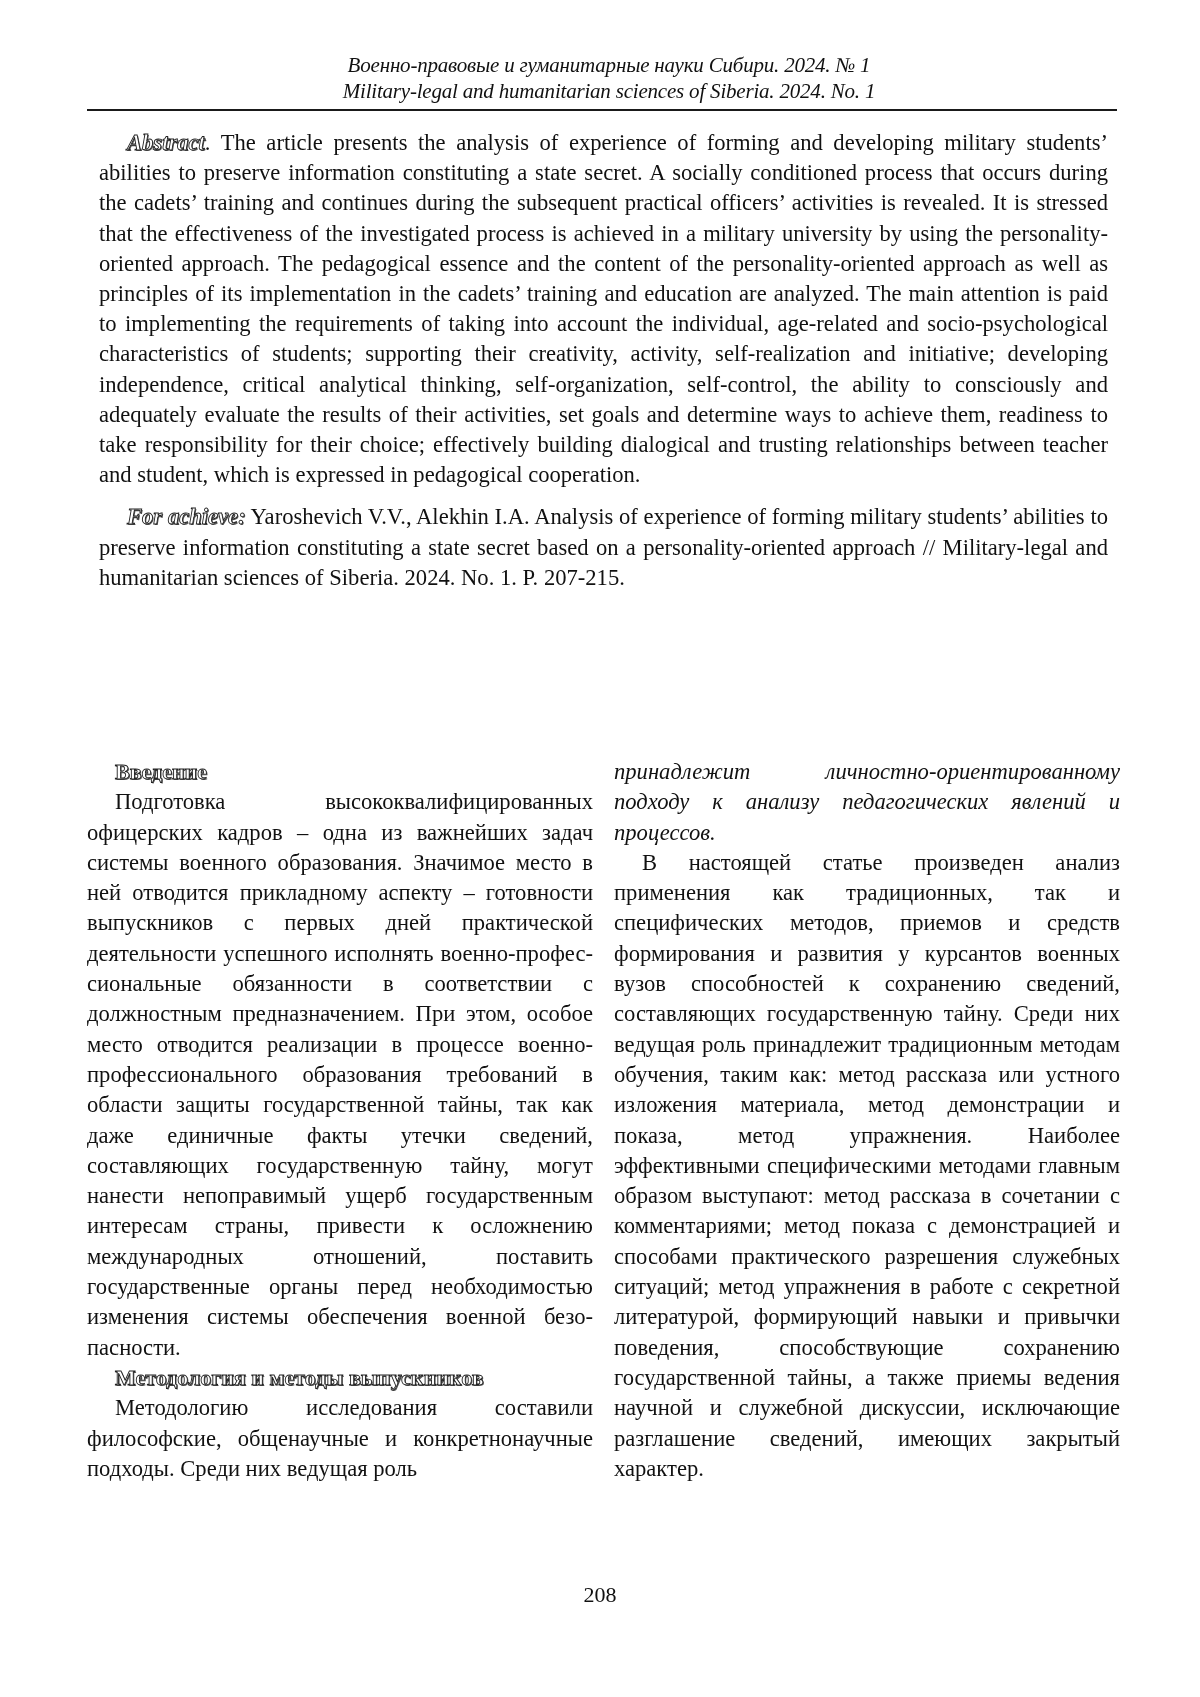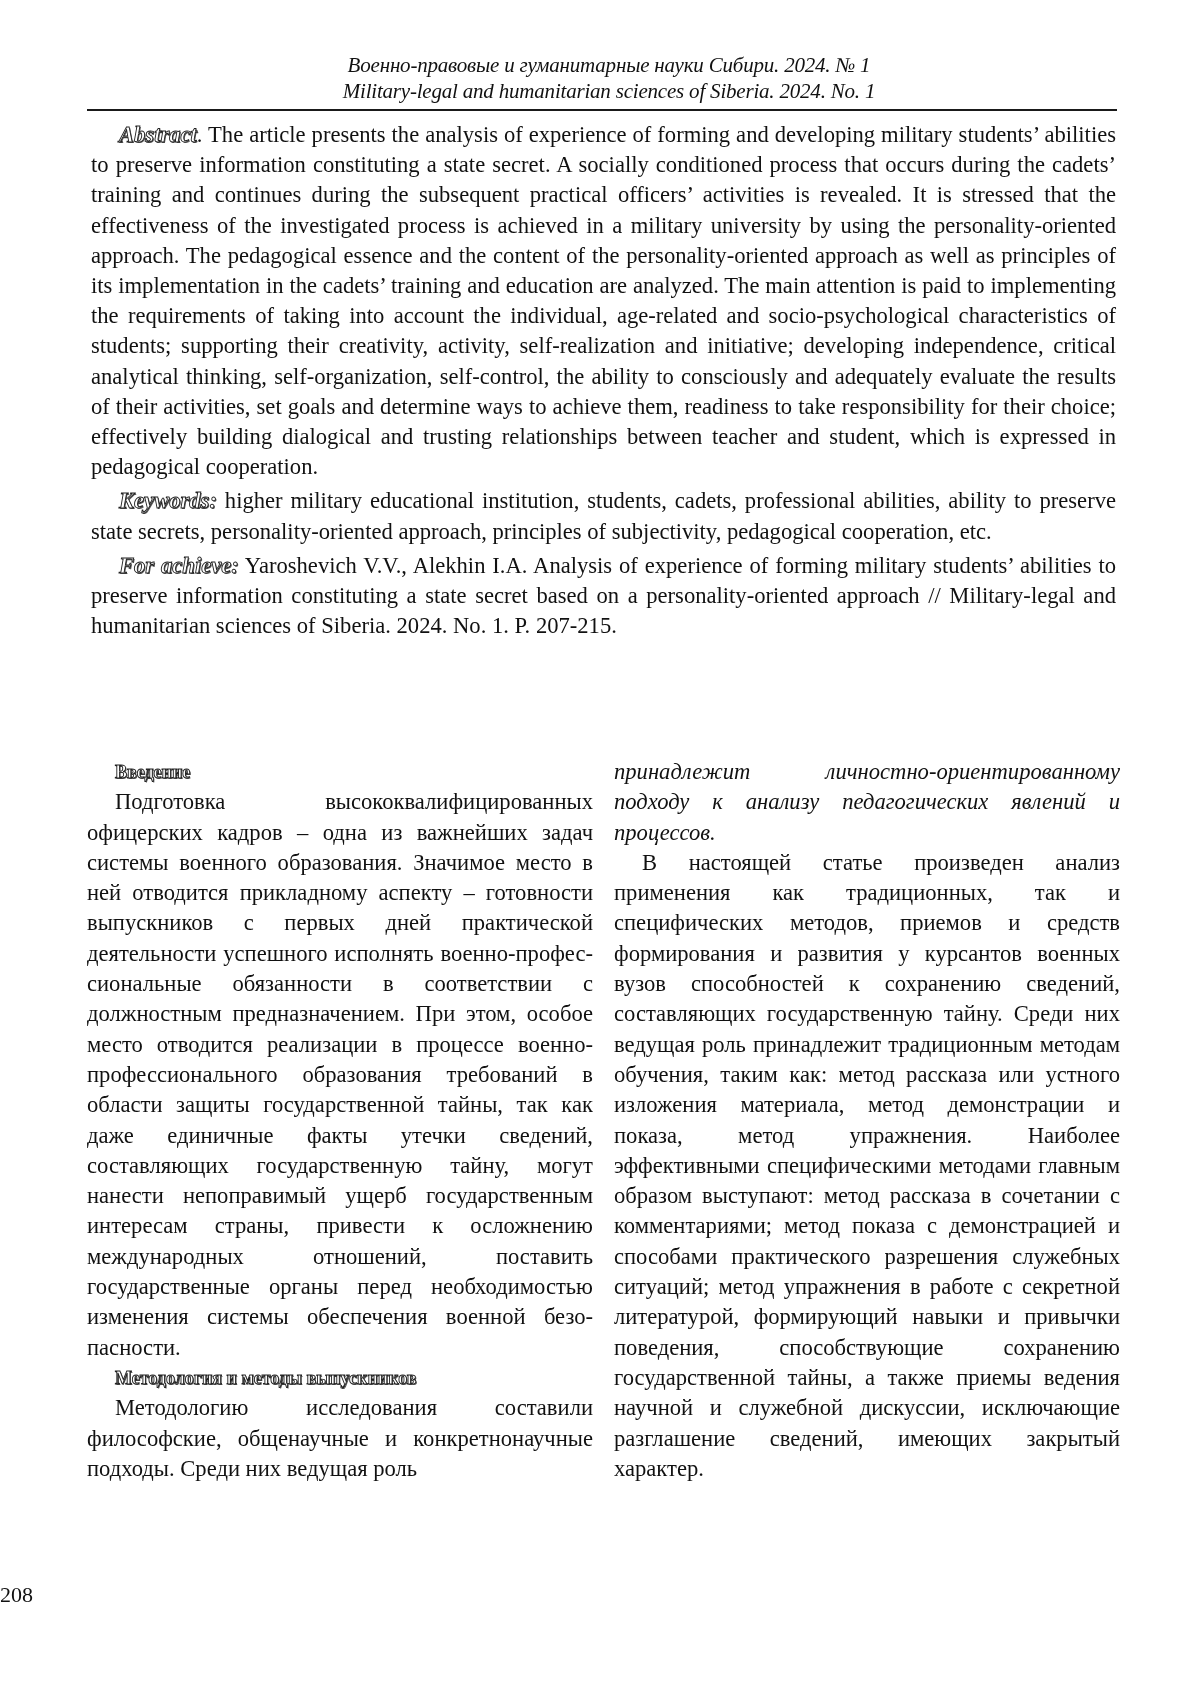--- a/index.html
+++ b/index.html
@@ -14,58 +14,57 @@
     letter-spacing: -0.2px;
   }
   .head-rule {
     position: absolute; left: 87px; width: 1030px; top: 109px;
     height: 0; border-top: 2px solid #1a1a1a;
   }
   .abstract-block {
     position: absolute; left: 87px; width: 1033px; top: 116px;
     font-size: 22.6px; line-height: 30.2px; text-align: justify;
   }
-  .abstract-block p { margin: 4px; text-indent: 28px; }
+  .abstract-block p { margin: 12px; text-indent: 28px; }
   .outline-label {
     font-weight: bold; font-style: italic;
     color: #ffffff;
     -webkit-text-stroke: 0.9px #222222;
     text-shadow: 1px 1px 0 #555555;
   }
   .columns {
     position: absolute; top: 757px; left: 87px; width: 1033px;
     display: flex; justify-content: space-between;
     font-size: 22.6px; line-height: 30.3px;
   }
   .col { width: 506px; text-align: justify; }
   .col p { margin: 0; text-indent: 28px; }
   .col p.noindent { text-indent: 0; font-style: italic; }
   .section-heading {
     margin: 0; text-indent: 28px; font-weight: bold;
     color: #ffffff; -webkit-text-stroke: 0.9px #222222;
     text-shadow: 1px 1px 0 #555555;
-    font-size: 18px;
+    font-size: 22px;
   }
   .page-number {
     position: absolute; top: 1582px; left: 0; width: 1200px;
-    text-align: left; font-size: 22px;
+    text-align: center; font-size: 22px;
   }
 </style>
 </head>
 <body>
 
 <div class="running-head">
   <div>Военно-правовые и гуманитарные науки Сибири. 2024. № 1</div>
   <div>Military-legal and humanitarian sciences of Siberia. 2024. No. 1</div>
 </div>
 <div class="head-rule"></div>
 
 <div class="abstract-block">
   <p><span class="outline-label">Abstract</span><span>. The article presents the analysis of experience of forming and developing military students’ abilities to preserve information constituting a state secret. A socially conditioned process that occurs during the cadets’ training and continues during the subsequent practical officers’ activities is revealed. It is stressed that the effectiveness of the investigated process is achieved in a military university by using the personality-oriented approach. The pedagogical essence and the content of the personality-oriented approach as well as principles of its implementation in the cadets’ training and education are analyzed. The main attention is paid to implementing the requirements of taking into account the individual, age-related and socio-psychological characteristics of students; supporting their creativity, activity, self-realization and initiative; developing independence, critical analytical thinking, self-organization, self-control, the ability to consciously and adequately evaluate the results of their activities, set goals and determine ways to achieve them, readiness to take responsibility for their choice; effectively building dialogical and trusting relationships between teacher and student, which is expressed in pedagogical cooperation.</span></p>
-  <p><span class="outline-label">Keywords:</span><span> higher military educational institution, students, cadets, professional abilities, ability to preserve state secrets, personality-oriented approach, principles of subjectivity, pedagogical cooperation, etc.</span></p>
   <p><span class="outline-label">For achieve:</span><span> Yaroshevich V.V., Alekhin I.A. Analysis of experience of forming military students’ abilities to preserve information constituting a state secret based on a personality-oriented approach // Military-legal and humanitarian sciences of Siberia. 2024. No. 1. P. 207-215.</span></p>
 </div>
 
 <div class="columns">
   <div class="col">
     <p class="section-heading">Введение</p>
     <p>Подготовка высококвалифицированных офицерских кадров – одна из важнейших задач системы военного образования. Значимое место в ней отводится приклад­ному аспекту – готовности выпускников с первых дней практической деятельности успешного исполнять военно-профес­сиональные обязанности в соответствии с должностным предназначением. При этом, особое место отводится реализации в процессе военно-профессионального обра­зования требований в области защиты государственной тайны, так как даже единичные факты утечки сведений, составляющих государственную тайну, могут нанести непоправимый ущерб государственным интересам страны, при­вести к осложнению международных отношений, поставить государственные органы перед необходимостью изменения системы обеспечения военной безо­пасности.</p>
     <p class="section-heading">Методология и методы выпускников</p>
     <p>Методологию исследования составили философские, общенаучные и конкретно­научные подходы. Среди них ведущая роль</p>
   </div>

